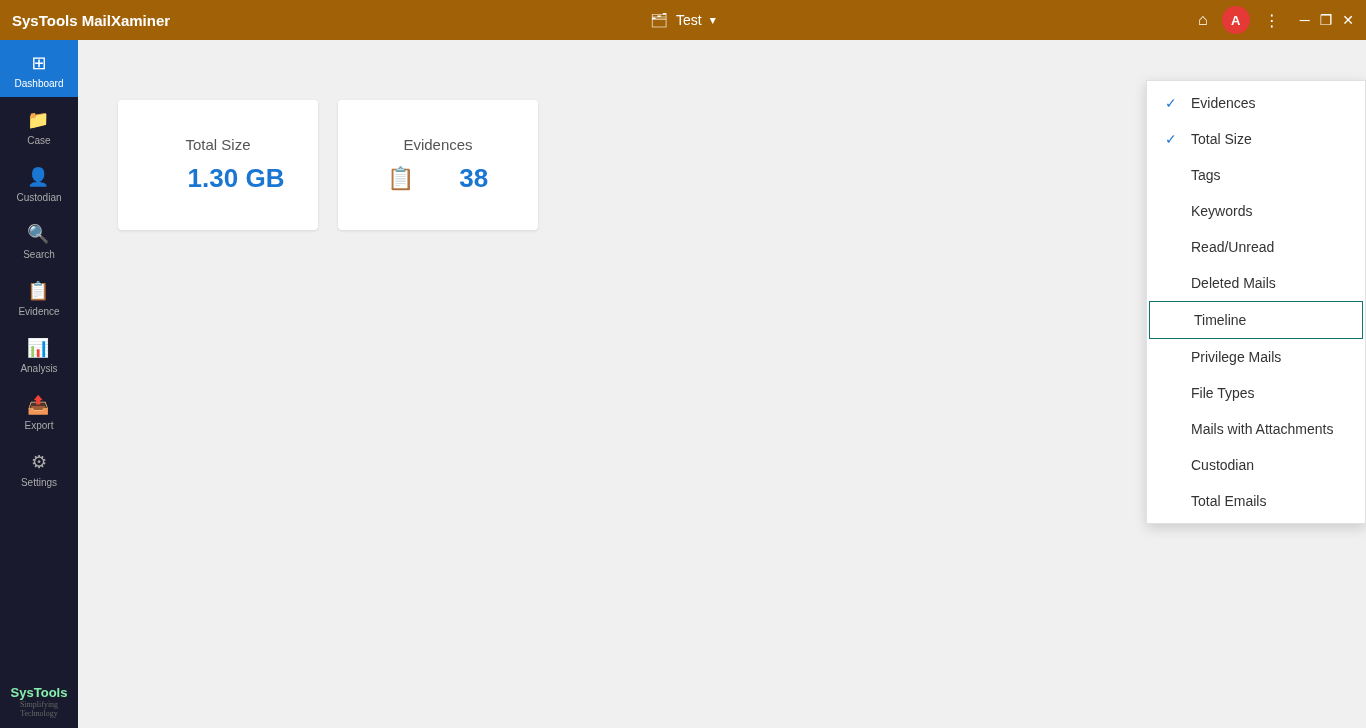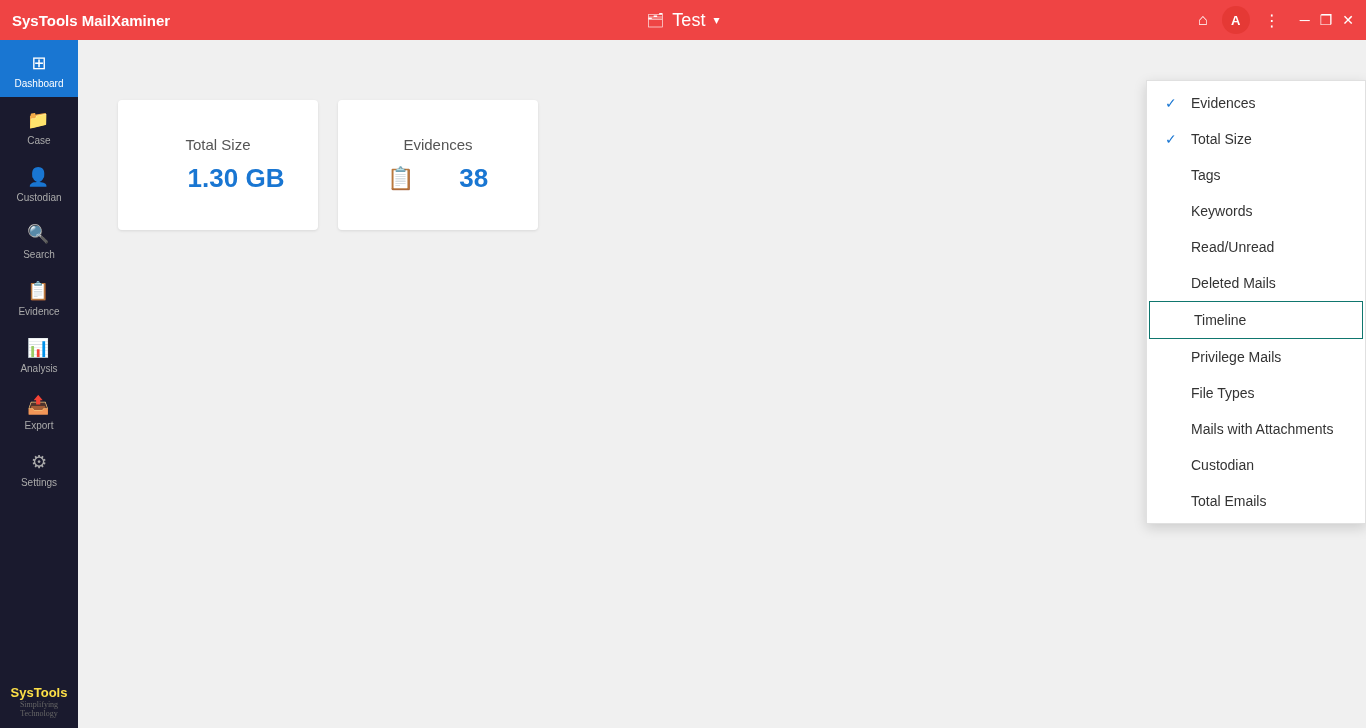--- a/index.html
+++ b/index.html
@@ -2,21 +2,21 @@
 <html><head>
   <meta charset="utf-8">
   <style>
     * { margin: 0; padding: 0; box-sizing: border-box; }
     body { font-family: 'Segoe UI', Arial, sans-serif; background: #f5f5f5; width: 1366px; height: 728px; overflow: hidden; position: relative; }
 
     
     .titlebar {
       width: 100%;
       height: 40px;
-      background: #ef4444;
+      background: #a16207;
       display: flex;
       align-items: center;
       padding: 0 12px;
       color: white;
       position: relative;
       z-index: 100;
     }
     .titlebar-app-name {
       font-size: 15px;
       font-weight: 600;
@@ -30,21 +30,21 @@
       position: absolute;
       left: 50%;
       transform: translateX(-50%);
     }
     .titlebar-center-icon {
       font-size: 14px;
       color: white;
     }
     .titlebar-case-name {
       color: white;
-      font-size: 18px;
+      font-size: 14px;
     }
     .titlebar-dropdown-icon {
       color: white;
       font-size: 12px;
       cursor: pointer;
     }
     .titlebar-right {
       display: flex;
       align-items: center;
       gap: 14px;
@@ -124,21 +124,21 @@
       color: inherit;
     }
     .sidebar-brand {
       margin-top: auto;
       padding: 10px;
       color: #888;
       font-size: 9px;
       text-align: center;
     }
     .brand-main {
-      color: #fde047;
+      color: #86efac;
       font-size: 13px;
       font-weight: bold;
     }
     .brand-sub {
       font-size: 8px;
       color: #666;
       font-family: Liberation Serif, serif;
     }
 
     

